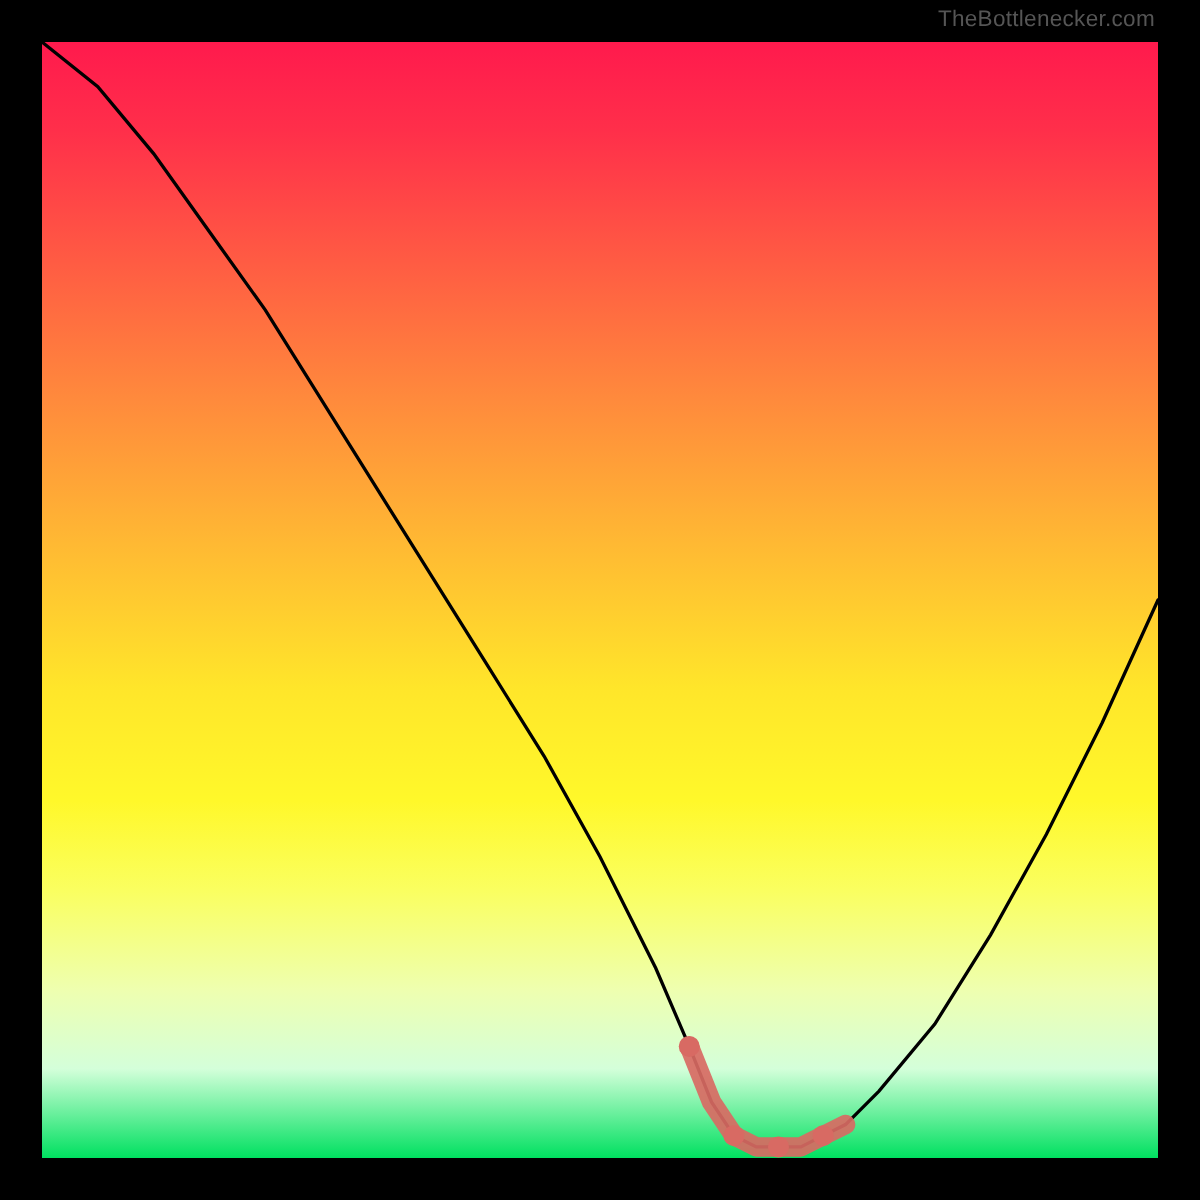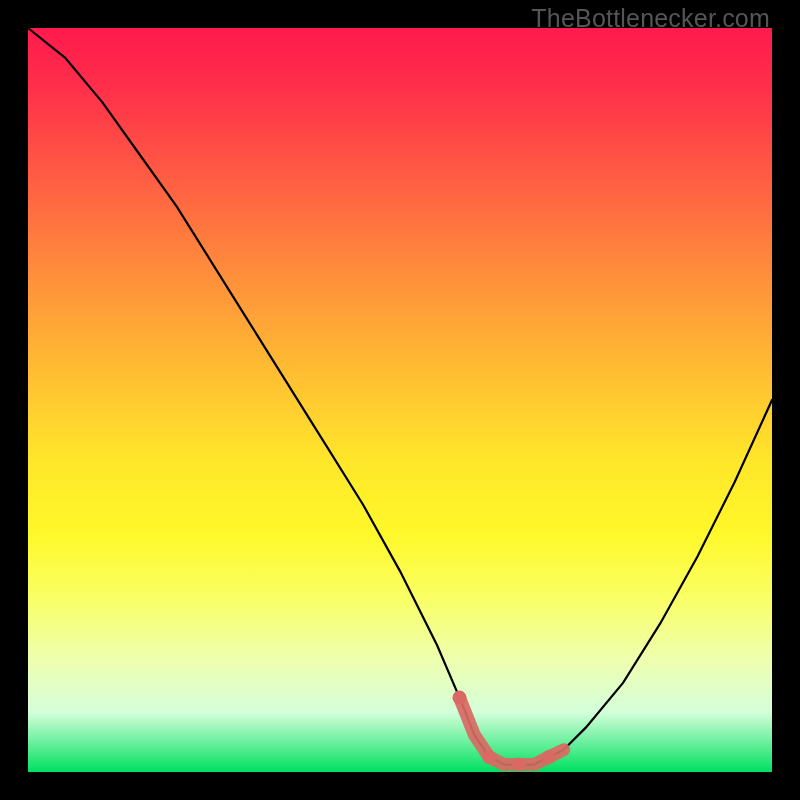--- a/index.html
+++ b/index.html
@@ -41,21 +41,21 @@
       #faff60 76%,
       #eeffb0 85%,
       #d4ffda 92%,
       #00e060 100%);
   }
   .watermark {
     position: absolute;
     top: 4px;
     right: 30px;
     color: #555;
-    font-size: 25px;
+    font-size: 15px;
     font-weight: 500;
     letter-spacing: 0.2px;
   }
   svg.curve {
     position: absolute;
     left: 0;
     top: 0;
     width: 100%;
     height: 100%;
     overflow: visible;

